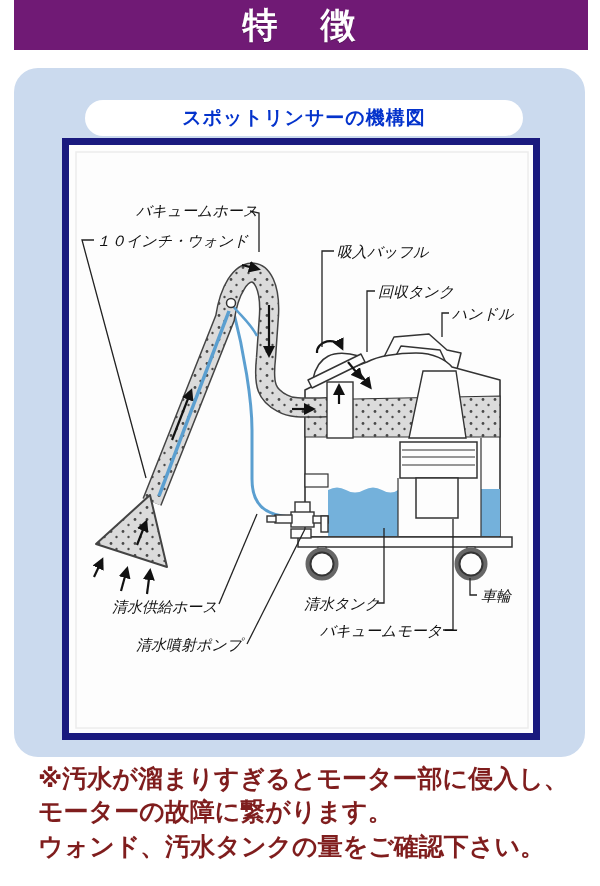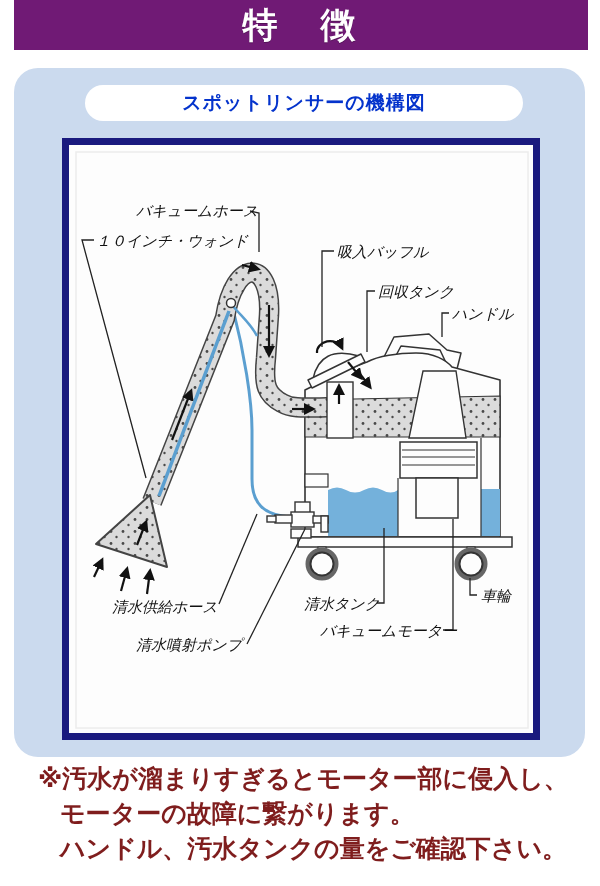--- a/index.html
+++ b/index.html
@@ -4,29 +4,29 @@
 <style>
   html,body{margin:0;padding:0;background:#ffffff;}
   .page{position:relative;width:600px;height:886px;background:#ffffff;overflow:hidden;
         font-family:"Liberation Sans","DejaVu Sans",sans-serif;}
   .header{position:absolute;left:14px;top:0;width:574px;height:50px;background:#701a75;
           display:flex;align-items:center;justify-content:center;}
   .header-title{color:#ffffff;font-size:35px;font-weight:bold;letter-spacing:4px;
                 text-shadow:0 1px 0 rgba(0,0,0,.25);}
   .panel{position:absolute;left:14px;top:68px;width:571px;height:689px;background:#CBDAEE;
          border-radius:24px;}
-  .pill{position:absolute;left:71px;top:17px;width:438px;height:36px;background:#ffffff;
+  .pill{position:absolute;left:71px;top:32px;width:438px;height:36px;background:#ffffff;
         border-radius:19px;display:flex;align-items:center;justify-content:center;}
   .pill-title{color:#0433CC;font-size:19px;font-weight:bold;letter-spacing:1px;}
   .diagram-box{position:absolute;left:48px;top:70px;width:464px;height:588px;
                background:#FDFDFD;border:7px solid #1A1A7E;font-style:italic;}
   .diagram-box svg{display:block;}
   .warning{position:absolute;left:38px;top:761px;color:#7f1d1d;font-weight:bold;
            font-size:25px;line-height:35px;white-space:nowrap;}
-  .warning .indent{margin-left:22px;}
+  .warning .indent{font-family:Liberation Mono, monospace;}
   svg text{font-family:"Liberation Sans","DejaVu Sans",sans-serif;font-size:15px;fill:#111111;}
 </style>
 </head>
 <body>
 
 <div class="page">
 
   <div class="header">
     <span class="header-title">特　徴</span>
   </div>
@@ -153,16 +153,16 @@
         <text x="304" y="609">清水タンク</text>
         <text x="320" y="636">バキュームモーター</text>
         <text x="481" y="601">車輪</text>
       </svg>
     </div>
   </div>
 
   <div class="warning">
     <div>※汚水が溜まりすぎるとモーター部に侵入し、</div>
     <div class="indent">モーターの故障に繋がります。</div>
-    <div class="indent">ハンドル、汚水タンクの量をご確認下さい。</div>
+    <div class="indent">ウォンド、汚水タンクの量をご確認下さい。</div>
   </div>
 
 </div>
 
 </body></html>

